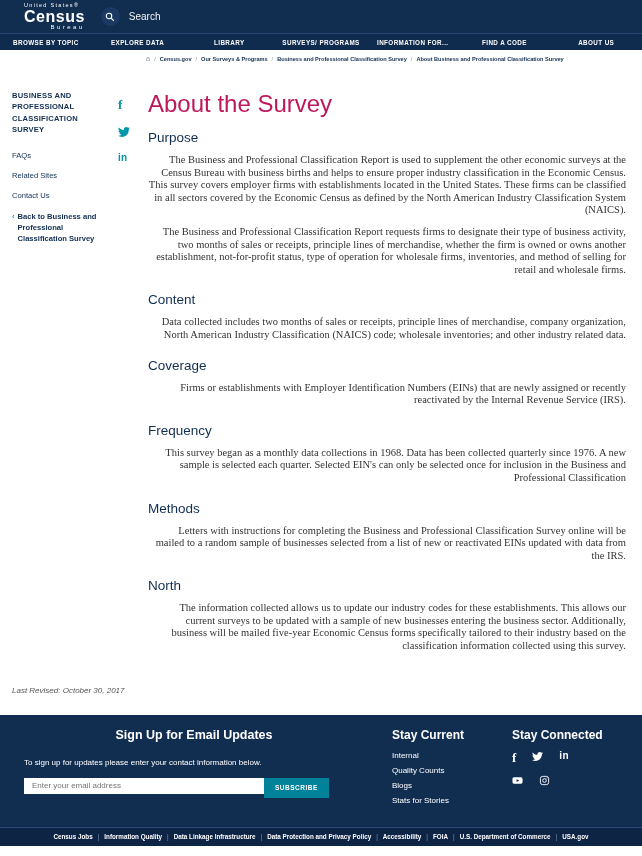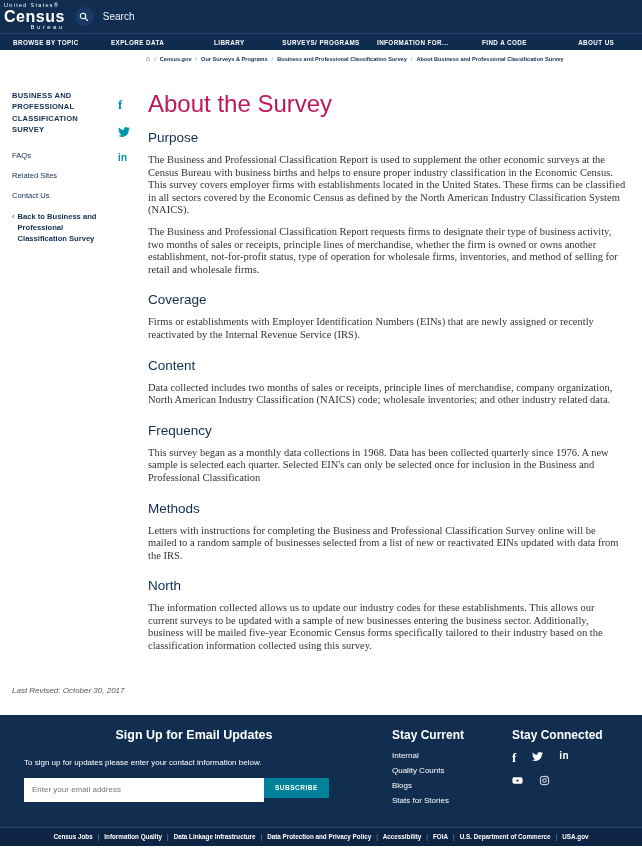--- a/index.html
+++ b/index.html
@@ -9,22 +9,22 @@
     font-family: "Liberation Sans", sans-serif;
     color: #222;
   }
 
   
   .top-bar {
     height: 33px;
     background: #112e51;
     display: flex;
     align-items: center;
-    padding: 0 4px;
-    gap: 10px;
+    padding: 0 24px;
+    gap: 16px;
   }
   .logo { color:#fff; line-height:1; cursor:pointer; flex:none; }
   .logo-top { font-size:5.5px; letter-spacing:1.3px; margin-bottom:1px; white-space:nowrap; }
   .logo-main { font-size:16px; font-weight:bold; letter-spacing:.5px; }
   .logo-sub { font-size:6px; letter-spacing:2.5px; text-align:right; margin-top:-1px; }
   .search { display:flex; align-items:center; gap:9px; flex:1; }
   .search-btn {
     width:19px; height:19px; border-radius:50%;
     background:#1a3a63; border:none; cursor:pointer;
     display:flex; align-items:center; justify-content:center; flex:none;
@@ -87,39 +87,40 @@
   .page-title { font-size:24px; color:#be185d; font-weight:500; margin:0 0 6px; }
   .section h2 {
     font-size:13.5px; font-weight:400; color:#112e51;
     margin: 16px 0 9px;
   }
   .section:first-of-type h2 { margin-top: 12px; }
   .section p {
     font-family:"Liberation Serif", serif;
     font-size:10.5px; line-height:1.2; color:#333;
     margin: 0 0 9px;
+    text-align: right;
   }
 
   .last-revised {
     font-size:8px; font-style:italic; color:#555;
     margin: 24px 0 20px 12px;
   }
 
   
   footer {
     background:#112e51; color:#fff;
     padding: 13px 24px 16px;
     display:flex; gap:28px;
   }
   .signup { flex:1; max-width:340px; }
   .signup-title { font-size:12.5px; font-weight:bold; margin-bottom:16px;text-align:center; }
   .signup-text { font-size:8px; margin-bottom:11px; }
   .signup-form { display:flex; }
   .email-input {
-    width:240px; height:24px; border:none; outline:none;
+    width:240px; height:16px; border:none; outline:none;
     font-size:8px; padding:0 8px; color:#333; background:#fff;
   }
   .subscribe-btn {
     height:20px; background:#00829b; color:#fff; border:none;
     font-size:6.5px; font-weight:bold; letter-spacing:.5px;
     padding:0 11px; cursor:pointer;
   }
   .fcol { flex:none; }
   .fcol-current { width:92px; }
   .fcol-connected { width:104px; }
@@ -204,27 +205,27 @@
   <main class="main">
     <h1 class="page-title">About the Survey</h1>
 
     <section class="section">
       <h2>Purpose</h2>
       <p>The Business and Professional Classification Report is used to supplement the other economic surveys at the Census Bureau with business births and helps to ensure proper industry classification in the Economic Census. This survey covers employer firms with establishments located in the United States.  These firms can be classified in all sectors covered by the Economic Census as defined by the North American Industry Classification System (NAICS).</p>
       <p>The Business and Professional Classification Report requests firms to designate their type of business activity, two months of sales or receipts, principle lines of merchandise, whether the firm is owned or owns another establishment, not-for-profit status, type of operation for wholesale firms, inventories, and method of selling for retail and wholesale firms.</p>
     </section>
 
     <section class="section">
+      <h2>Content</h2>
+      <p>Data collected includes two months of sales or receipts, principle lines of merchandise, company organization, North American Industry Classification (NAICS) code; wholesale inventories; and other industry related data.</p>
+    </section>
+
+    <section class="section">
       <h2>Coverage</h2>
       <p>Firms or establishments with Employer Identification Numbers (EINs) that are newly assigned or recently reactivated by the Internal Revenue Service (IRS).</p>
-    </section>
-
-    <section class="section">
-      <h2>Content</h2>
-      <p>Data collected includes two months of sales or receipts, principle lines of merchandise, company organization, North American Industry Classification (NAICS) code; wholesale inventories; and other industry related data.</p>
     </section>
 
     <section class="section">
       <h2>Frequency</h2>
       <p>This survey began as a monthly data collections in 1968. Data has been collected quarterly since 1976. A new sample is selected each quarter. Selected EIN's can only be selected once for inclusion in the Business and Professional Classification</p>
     </section>
 
     <section class="section">
       <h2>Methods</h2>
       <p>Letters with instructions for completing the Business and Professional Classification Survey online will be mailed to a random sample of businesses selected from a list of new or reactivated EINs updated with data from the IRS.</p>

